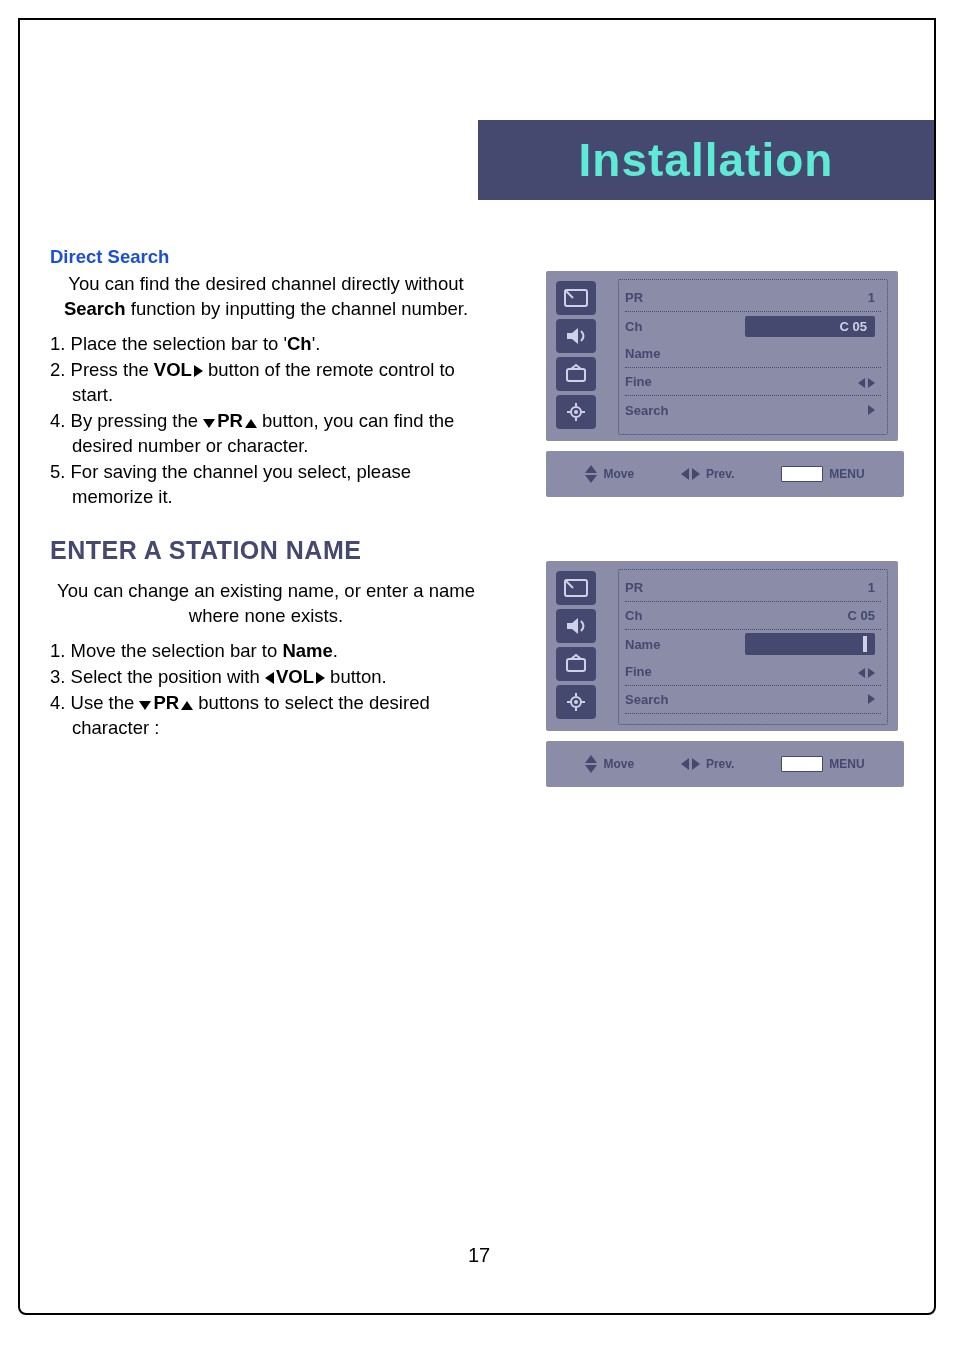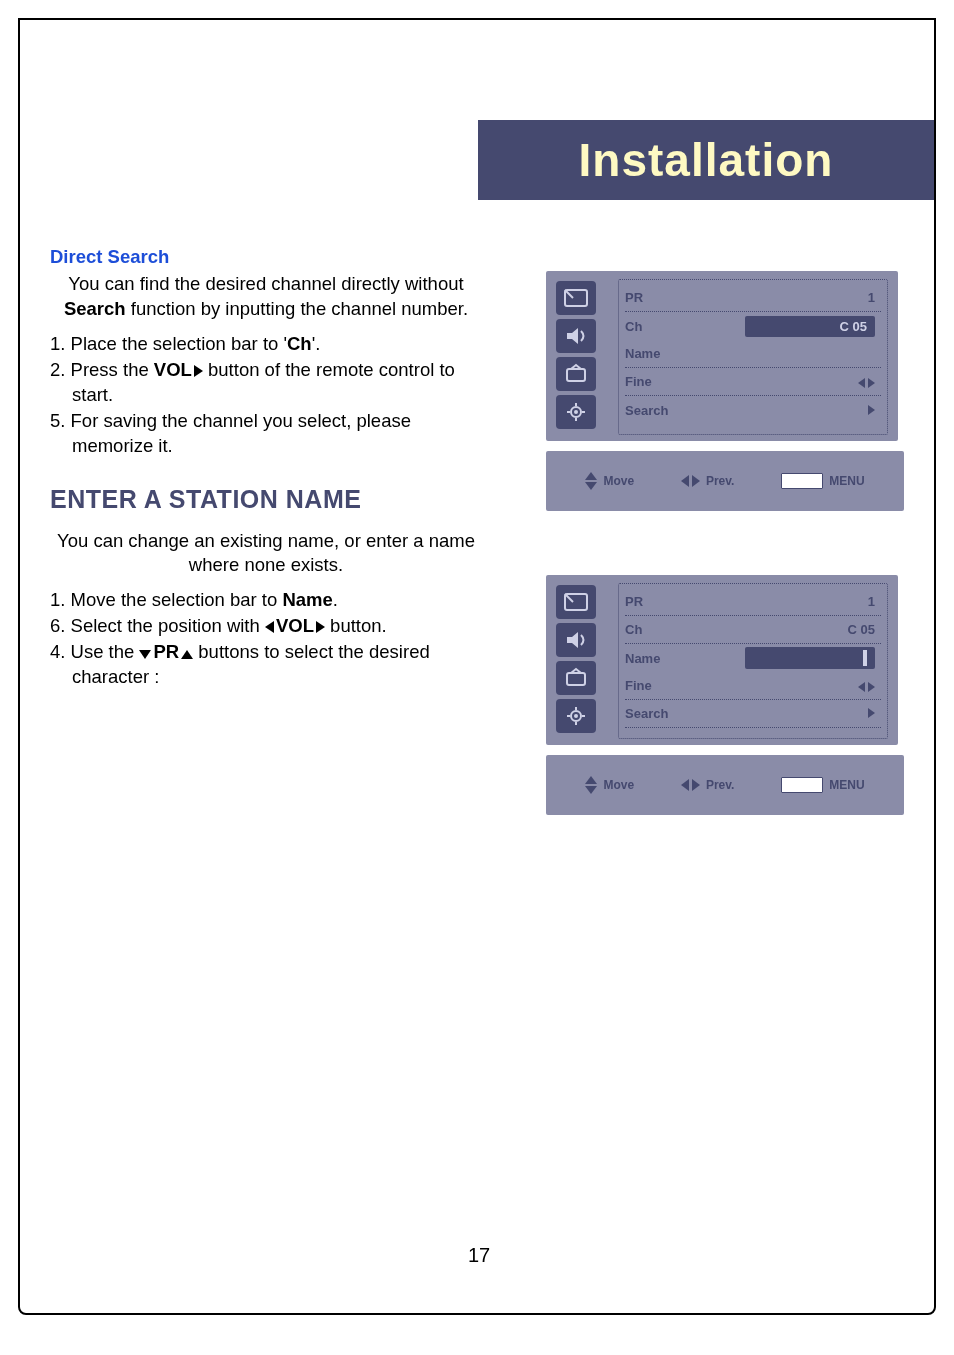--- a/index.html
+++ b/index.html
@@ -17,21 +17,21 @@
     border: 2px solid #000;
     border-radius: 0 0 8px 8px;
   }
   .title-banner {
     position: absolute;
     top: 120px;
     right: 20px;
     width: 456px;
     height: 80px;
     background: #45496f;
-    color: #fef9c3;
+    color: #5eead4;
     font-size: 46px;
     font-weight: bold;
     display: flex;
     align-items: center;
     justify-content: center;
     letter-spacing: 1px;
   }
   .content {
     position: absolute;
     top: 245px;
@@ -133,21 +133,21 @@
   }
   .mini-tri-lr {
     display:inline-flex; gap:3px; vertical-align:middle;
   }
   .mini-tri-lr .l{width:0;height:0;border-top:5px solid transparent;border-bottom:5px solid transparent;border-right:7px solid #45496f;}
   .mini-tri-lr .r{width:0;height:0;border-top:5px solid transparent;border-bottom:5px solid transparent;border-left:7px solid #45496f;}
   .mini-tri-r{display:inline-block;width:0;height:0;border-top:5px solid transparent;border-bottom:5px solid transparent;border-left:7px solid #45496f;}
   .osd-hints {
     background: #8a8ca8;
     border-radius: 2px;
-    height: 60px;
+    height: 46px;
     display: flex;
     align-items: center;
     justify-content: space-around;
     padding: 0 16px;
     font-size: 12px;
     color: #45496f;
     font-weight: bold;
     margin-bottom: 30px;
   }
   .hint { display: flex; align-items: center; gap: 6px; }
@@ -183,31 +183,34 @@
     <div class="intro">
       <span>You can find the desired channel directly without </span><span class="b">Search</span><span> function by inputting the channel number.</span>
     </div>
     <ol class="steps">
       <li>
         <span>1. Place the selection bar to '</span><span class="b">Ch</span><span>'.</span>
       </li>
       <li>
         <span>2. Press the </span><span class="b">VOL</span><span class="tri tri-r"></span><span> button of the remote control to start.</span>
       </li>
+      <li>
+        <span>4. By pressing the </span><span class="tri tri-d"></span><span class="b">PR</span><span class="tri tri-u"></span><span> button, you can find the desired number or character.</span>
+      </li>
       <li><span>5. For saving the channel you select, please memorize it.</span></li>
     </ol>
 
     <div class="heading2">ENTER A STATION NAME</div>
     <div class="intro">You can change an existing name, or enter a name where none exists.</div>
     <ol class="steps">
       <li>
         <span>1. Move the selection bar to </span><span class="b">Name</span><span>.</span>
       </li>
       <li>
-        <span>6. Select the position with </span><span class="tri tri-l"></span><span class="b">VOL</span><span class="tri tri-r"></span><span> button.</span>
+        <span>3. Select the position with </span><span class="tri tri-l"></span><span class="b">VOL</span><span class="tri tri-r"></span><span> button.</span>
       </li>
       <li>
         <span>4. Use the </span><span class="tri tri-d"></span><span class="b">PR</span><span class="tri tri-u"></span><span> buttons to select the desired character :</span>
       </li>
     </ol>
 
   </div>
 
   <div class="right-col">
 

